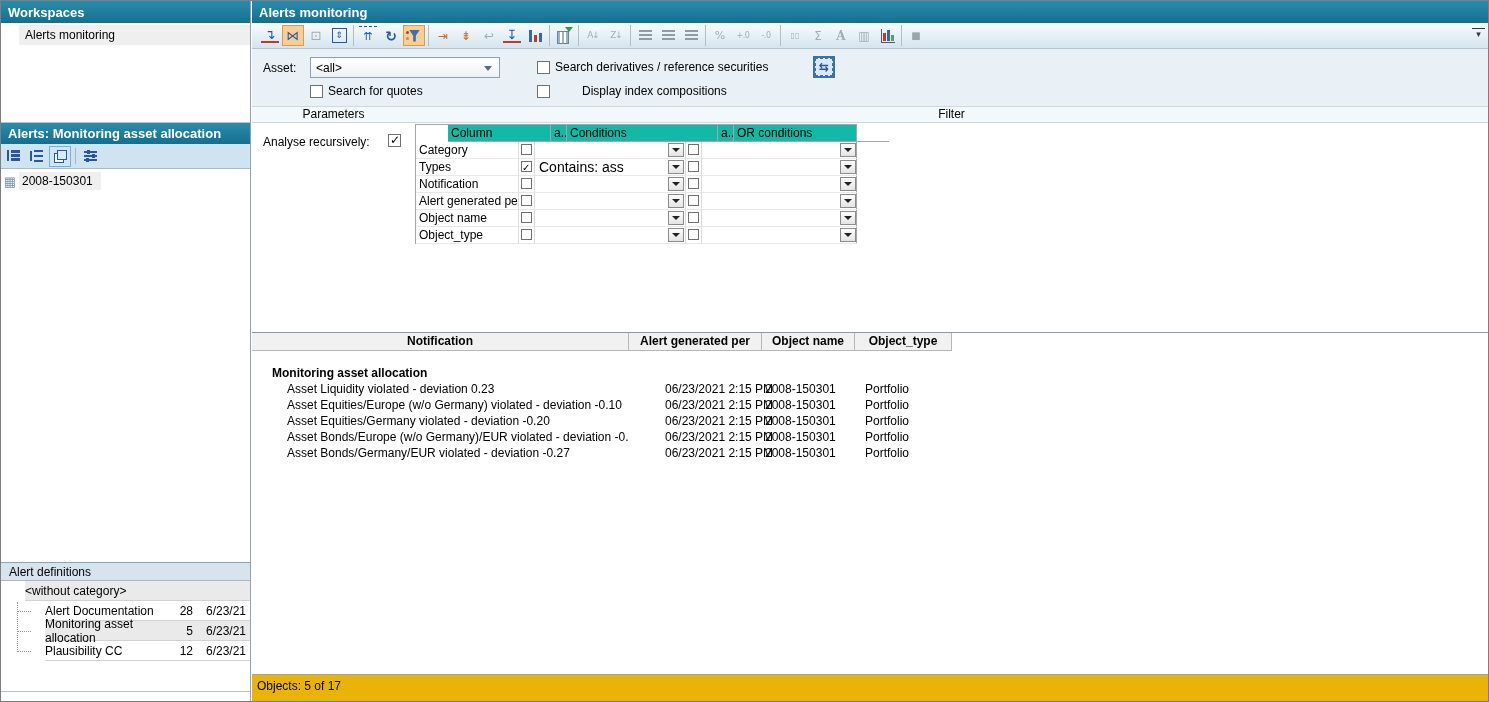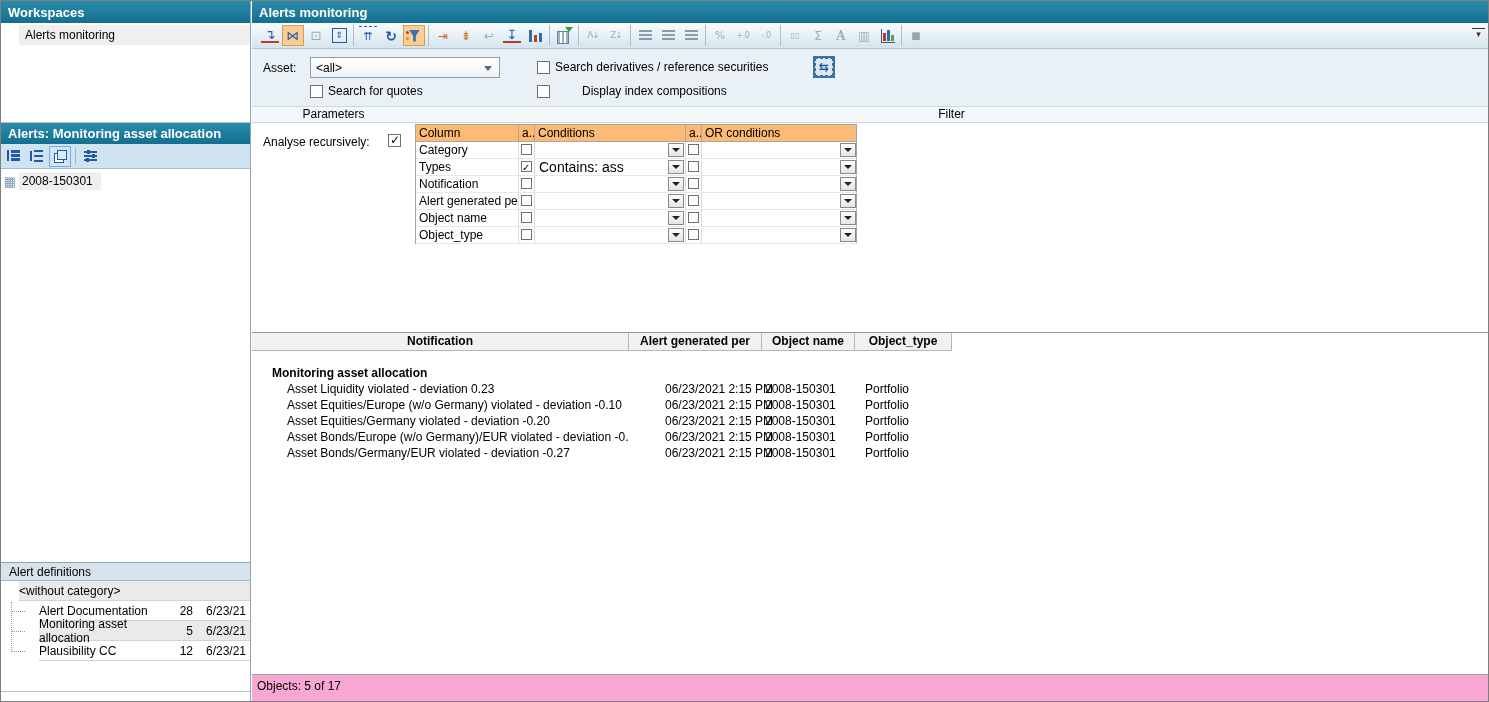--- a/index.html
+++ b/index.html
@@ -15,21 +15,21 @@
   .ws-item .lbl{flex:1;background:#efefef;display:flex;align-items:center;padding-left:6px;}
   .lp-al{position:absolute;left:0;top:122px;right:0;height:439px;box-sizing:border-box;}
   .lp-al .hdr{height:21px;}
   .ltb{height:24px;background:#cfe3f0;border-bottom:1px solid #a3bdd0;display:flex;align-items:center;padding-left:2px;gap:1px;}
   .lsep{width:1px;height:16px;background:#9fb6c6;margin:0 3px;}
   .tree-item{display:flex;align-items:center;height:20px;margin-top:2px;}
   .tree-item .ticon{width:18px;text-align:center;color:#7b93b5;font-size:13px;font-family:"DejaVu Sans",sans-serif;}
   .tree-item .tlbl{background:#efefef;padding:2px 8px 2px 3px;}
   .lp-defs{position:absolute;left:0;top:561px;right:0;height:129px;border-top:1px solid #8fa3b0;box-sizing:border-box;}
   .defs-hdr{height:18px;background:#d7e3ed;border-bottom:1px solid #a8b8c4;display:flex;align-items:center;padding-left:8px;box-sizing:border-box;}
-  .adrows{position:relative;}
+  .adrows{position:relative;margin-left:6px;}
   .adtree{position:absolute;left:10px;top:21px;height:50px;border-left:1px dotted #999;}
   .adrow{display:flex;height:20px;position:relative;}
   .adrow .gut{flex:0 0 18px;}
   .adrow.lvl1 .gut{flex-basis:38px;}
   .adrow.lvl1::before{content:"";position:absolute;left:10px;top:10px;width:14px;border-top:1px dotted #999;}
   .adcontent{flex:1;display:flex;align-items:center;border-bottom:1px solid #d2d2d2;padding-right:4px;}
   .adrow.shaded .adcontent{background:#eaeaea;}
   .adlabel{flex:1;}
   .adcount{width:22px;text-align:right;margin-right:5px;}
   .addate{width:48px;text-align:right;}
@@ -111,21 +111,21 @@
        font-size:12px;outline:1px dashed #666;outline-offset:-3px;font-family:"DejaVu Sans",sans-serif;}
   
   .grow{position:absolute;left:0;top:105px;right:0;height:17px;background:#f3f8fb;border-top:1px solid #cdd9e2;
         border-bottom:1px solid #cdd9e2;box-sizing:border-box;display:flex;}
   .grow .gp{width:163px;text-align:center;}
   .grow .gf{flex:1;text-align:center;}
   
   .content{position:absolute;left:0;top:122px;right:0;height:209px;background:#fff;}
   .ct{position:absolute;left:163px;top:1px;width:442px;border-left:1px solid #a6a6a6;border-top:1px solid #a6a6a6;
       border-right:1px solid #a6a6a6;box-sizing:border-box;}
-  .ct-h{display:grid;grid-template-columns:103px 16px 151px 16px 155px;height:17px;background:#fdba74;}
+  .ct-h{display:grid;grid-template-columns:103px 16px 151px 16px 155px;height:17px;background:#14b8a6;margin-left:32px;}
   .ct-h>div{border-right:1px solid #a6a6a6;border-bottom:1px solid #a6a6a6;padding-left:3px;line-height:16px;
       overflow:hidden;white-space:nowrap;box-sizing:border-box;}
   .ct-h>div:last-child{border-right:none;}
   .ct-r{display:grid;grid-template-columns:103px 16px 151px 16px 155px;height:17px;}
   .ct-r>div{border-right:1px solid #dcdcdc;border-bottom:1px solid #e8e8e8;box-sizing:border-box;position:relative;
       line-height:16px;white-space:nowrap;overflow:hidden;}
   .ct-r>div:last-child{border-right:none;}
   .ct-r .cname{padding-left:3px;}
   .ct-r .ccell{padding-left:4px;font-size:14px;}
   .cbx.sm{width:11px;height:11px;margin:2px 0 0 2px;}
@@ -141,21 +141,21 @@
   .rh .c1{width:377px;}.rh .c2{width:133px;}.rh .c3{width:93px;}.rh .c4{width:97px;}
   .rh .c5{flex:1;background:transparent;border:none;}
   .rbody{padding-top:14px;}
   .rgroup{height:16px;font-weight:bold;padding-left:20px;line-height:16px;}
   .rrow{display:grid;grid-template-columns:377px 133px 93px 97px;height:16px;line-height:16px;}
   .rrow .n{padding-left:35px;overflow:hidden;white-space:nowrap;}
   .rrow .gdate{padding-left:36px;white-space:nowrap;}
   .rrow .on{padding-left:3px;}
   .rrow .ot{padding-left:10px;}
   
-  .status{position:absolute;left:0;bottom:0;right:0;height:27px;background:#f9a8d4;border-top:1px solid #98a4ac;
+  .status{position:absolute;left:0;bottom:0;right:0;height:27px;background:#eab308;border-top:1px solid #98a4ac;
       box-sizing:border-box;padding:4px 0 0 5px;}
 </style>
 </head>
 <body>
 
 <div id="app">
 
   <div class="lp">
 
     <div class="lp-ws">

